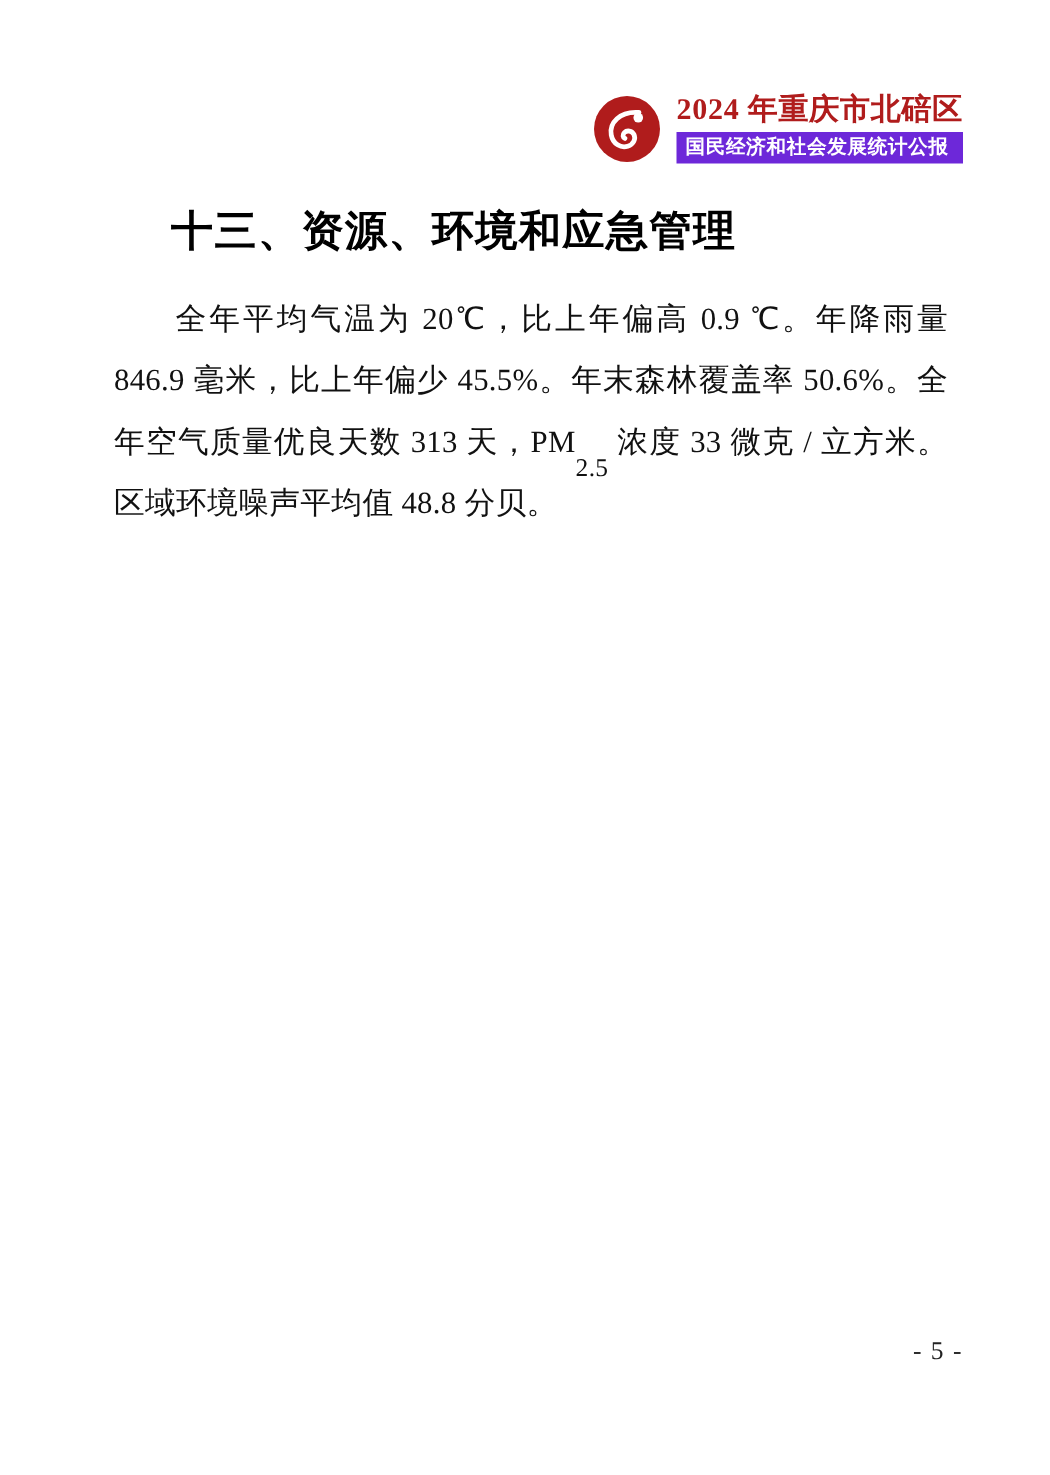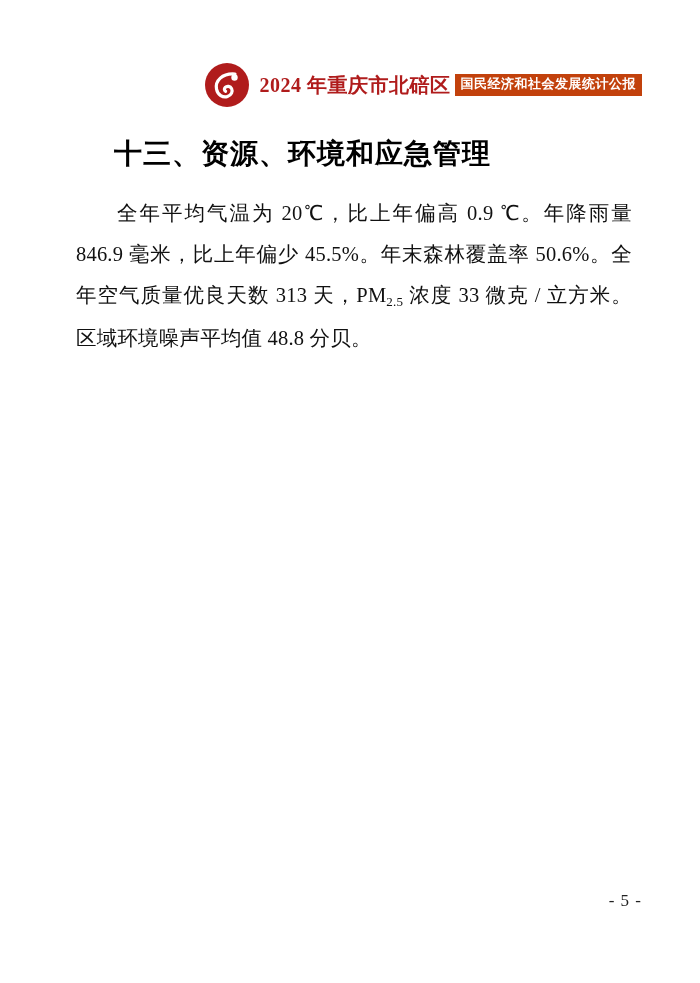--- a/index.html
+++ b/index.html
@@ -35,39 +35,39 @@
   .logo-mark {
     width: 46px;
     height: 46px;
     flex: 0 0 46px;
     position: relative;
   }
   .logo-mark svg { display: block; }
 
   .header-text {
     display: flex;
-    flex-direction: row;
+    flex-direction: column;
     justify-content: center;
     gap: 4px;
   }
   .header-line1 {
     font-family: "Liberation Serif", serif;
     font-weight: bold;
     font-size: 20px;
     letter-spacing: 0.5px;
     color: #b01c1c;
     line-height: 1.1;
     white-space: nowrap;
   }
   .header-line2 {
     font-family: "Liberation Sans", sans-serif;
     font-weight: bold;
     font-size: 13px;
     color: #ffffff;
-    background: #c2410c;
+    background: #6d28d9;
     padding: 3px 6px 4px 6px;
     line-height: 1.1;
     white-space: nowrap;
     letter-spacing: 0.5px;
   }
 
   
   .content {
     position: absolute;
     top: 132px;
@@ -92,24 +92,24 @@
     line-height: 41px;
     margin: 0 0 2px 0;
     text-align: justify;
     text-justify: inter-ideograph;
     text-indent: 41px;
     letter-spacing: 0.2px;
     color: #111;
   }
 
   sub.sml {
-    font-size: 13px;
+    font-size: 17px;
     vertical-align: baseline;
     position: relative;
-    top: 4px;
+    top: 16px;
     margin-top: 47px;
   }
 
   
   .page-number {
     position: absolute;
     right: 58px;
     bottom: 72px;
     font-family: "Liberation Serif", serif;
     font-size: 17px;

